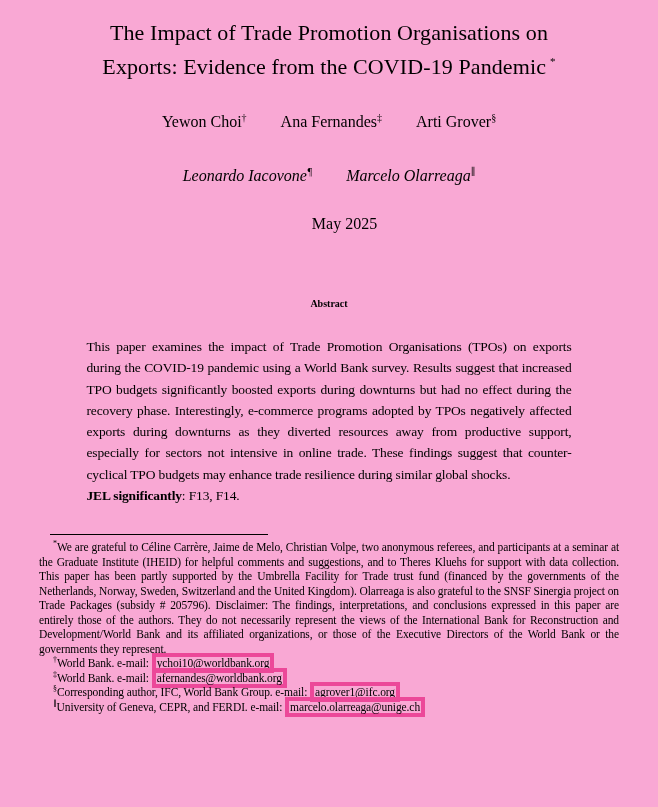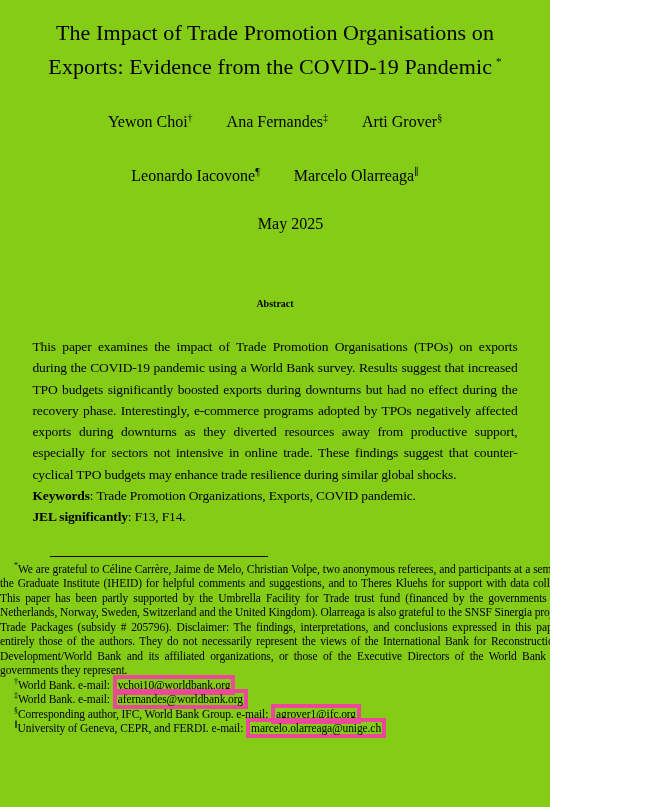--- a/index.html
+++ b/index.html
@@ -1,22 +1,22 @@
 <!DOCTYPE html>
 <html><head>
 <meta charset="utf-8">
 <style>
   * { margin: 0; padding: 0; box-sizing: border-box; }
   html, body { background: #ffffff; }
   body { width: 658px; }
   .page {
     position: relative;
-    width: 550px;
+    width: 658px;
     height: 807px;
-    background: #84cc16;
+    background: #f9a8d4;
     color: #000000;
     font-family: "Liberation Serif", "DejaVu Serif", serif;
     padding-top: 19px;
     overflow: hidden;
   }
   .title {
     text-align: center;
     font-weight: normal;
     font-size: 22px;
     line-height: 28px;
@@ -28,21 +28,21 @@
     margin-left: 4px;
   }
   .authors-row {
     display: flex;
     justify-content: center;
     gap: 34px;
     font-size: 16px;
     line-height: 21px;
   }
   .authors-row-1 { margin-top: 30px; }
-  .authors-row-2 { margin-top: 33px; }
+  .authors-row-2 { margin-top: 33px; font-style: italic; }
   .author sup { font-size: 10px; line-height: 0; }
   .date {
     margin-top: 27px;
     text-align: center;
     font-size: 16px;
     line-height: 21px;
     margin-left: 31px;
   }
   .abstract-heading {
     margin-top: 61px;
@@ -107,21 +107,20 @@
     <span class="author"><span>Leonardo Iacovone</span><sup>¶</sup></span>
     <span class="author"><span>Marcelo Olarreaga</span><sup>∥</sup></span>
   </div>
 
   <div class="date">May 2025</div>
 
   <div class="abstract-heading">Abstract</div>
 
   <div class="abstract">
     <p class="abstract-text">This paper examines the impact of Trade Promotion Organisations (TPOs) on exports during the COVID-19 pandemic using a World Bank survey. Results suggest that increased TPO budgets significantly boosted exports during downturns but had no effect during the recovery phase. Interestingly, e-commerce programs adopted by TPOs negatively affected exports during downturns as they diverted resources away from productive support, especially for sectors not intensive in online trade. These findings suggest that counter-cyclical TPO budgets may enhance trade resilience during similar global shocks.</p>
-    <div class="meta-line"><b>Keywords</b><span>: Trade Promotion Organizations, Exports, COVID pandemic.</span></div>
     <div class="meta-line"><b>JEL significantly</b><span>: F13, F14.</span></div>
   </div>
 
   <hr class="footnote-rule">
 
   <div class="footnotes">
     <p><sup>*</sup><span>We are grateful to Céline Carrère, Jaime de Melo, Christian Volpe, two anonymous referees, and participants at a seminar at the Graduate Institute (IHEID) for helpful comments and suggestions, and to Theres Kluehs for support with data collection. This paper has been partly supported by the Umbrella Facility for Trade trust fund (financed by the governments of the Netherlands, Norway, Sweden, Switzerland and the United Kingdom). Olarreaga is also grateful to the SNSF Sinergia project on Trade Packages (subsidy # 205796). Disclaimer: The findings, interpretations, and conclusions expressed in this paper are entirely those of the authors. They do not necessarily represent the views of the International Bank for Reconstruction and Development/World Bank and its affiliated organizations, or those of the Executive Directors of the World Bank or the governments they represent.</span></p>
 
     <p><sup>†</sup><span>World Bank. e-mail: </span><a class="email-link">ychoi10@worldbank.org</a></p>
 

